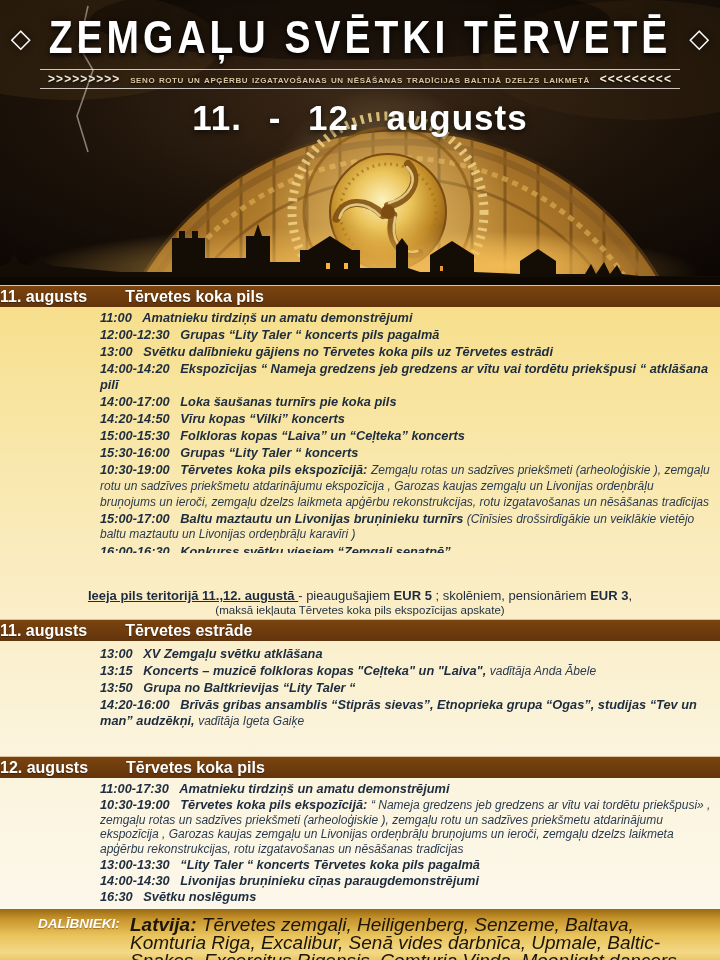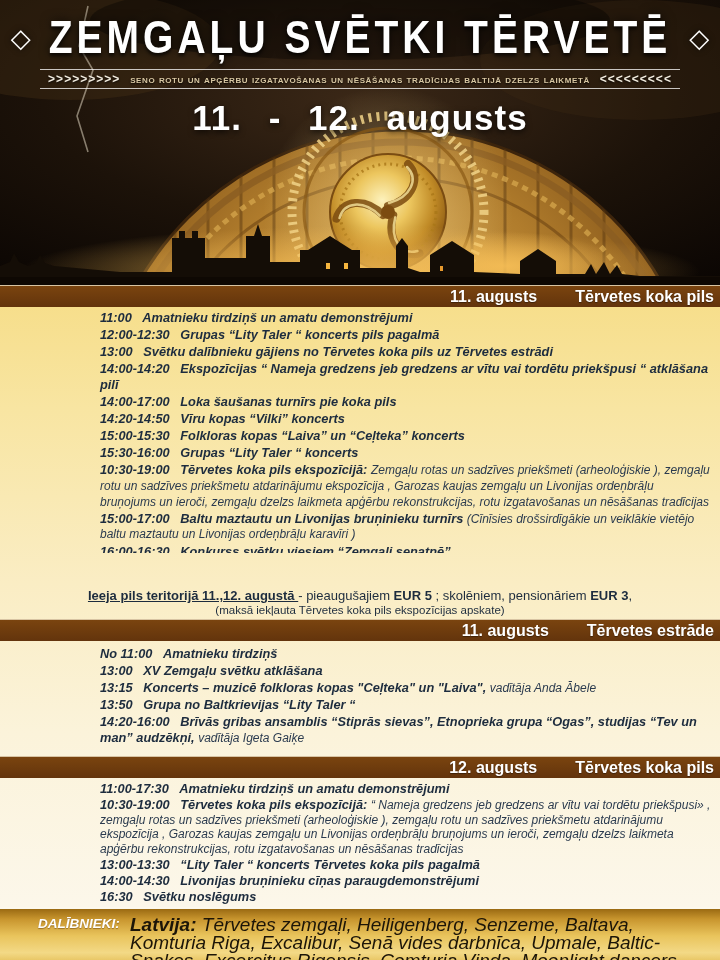--- a/index.html
+++ b/index.html
@@ -28,21 +28,21 @@
     color:#d8c7a2;font-size:11px;font-weight:700;letter-spacing:.6px;line-height:1;
     font-variant:small-caps;text-transform:lowercase;text-shadow:0 1px 2px rgba(0,0,0,.9);white-space:nowrap;
   }
   .dates{
     margin-top:9px;color:#fff;font-size:35px;font-weight:700;letter-spacing:1px;word-spacing:16px;
     text-shadow:0 2px 6px rgba(0,0,0,.75);
   }
   
   .bar{
     height:22px;background:linear-gradient(180deg,#7a440f,#63340c);
-    display:flex;align-items:center;justify-content:flex-end;gap:38px;
+    display:flex;align-items:center;gap:38px;
     padding-right:6px;box-sizing:border-box;border-top:1px solid rgba(255,244,214,.75);
   }
   .bar span{color:#fff;font-weight:700;font-size:16px;line-height:1;text-shadow:0 1px 1px rgba(0,0,0,.4);}
   
   .content{background:linear-gradient(180deg,#f6dd87 0%,#f8e5a2 20%,#faedc4 48%,#fbf3da 72%,#fcf7ea 100%);}
   .sec{box-sizing:border-box;overflow:hidden;padding:3px 8px 0 100px;}
   .sec-1{height:246px;}
   .sec-2{height:115px;padding-top:5px;}
   .sec-3{height:129px;padding-top:4px;}
   .row{margin:0 0 1.5px 0;font-style:italic;color:#1d2c3e;font-size:12.8px;line-height:1.22;}
@@ -220,21 +220,20 @@
       </div>
       <div class="ticket">
         <div class="line1"><span class="u">Ieeja pils teritorijā 11.,12. augustā </span><span> - pieaugušajiem </span><span class="b">EUR 5</span><span> ; skolēniem, pensionāriem </span><span class="b">EUR 3</span><span>,</span></div>
         <div class="line2">(maksā iekļauta Tērvetes koka pils ekspozīcijas apskate)</div>
       </div>
       <div class="bar">
         <span class="bar-date">11. augusts</span>
         <span class="bar-venue">Tērvetes estrāde</span>
       </div>
       <div class="sec sec-2">
-        <p class="row"><span class="time">No 11:00</span> <span class="main">Amatnieku tirdziņš</span> </p>
         <p class="row"><span class="time">13:00</span> <span class="main">XV Zemgaļu svētku atklāšana</span> </p>
         <p class="row"><span class="time">13:15</span> <span class="main">Koncerts – muzicē folkloras kopas "Ceļteka" un "Laiva",</span> <span class="detail">vadītāja Anda Ābele</span> </p>
         <p class="row"><span class="time">13:50</span> <span class="main">Grupa no Baltkrievijas “Lity Taler “</span> </p>
         <p class="row"><span class="time">14:20-16:00</span> <span class="main">Brīvās gribas ansamblis “Stiprās sievas”, Etnoprieka grupa “Ogas”, studijas “Tev un man” audzēkņi,</span> <span class="detail">vadītāja Igeta Gaiķe</span> </p>
       </div>
       <div class="bar">
         <span class="bar-date">12. augusts</span>
         <span class="bar-venue">Tērvetes koka pils</span>
       </div>
       <div class="sec sec-3">

